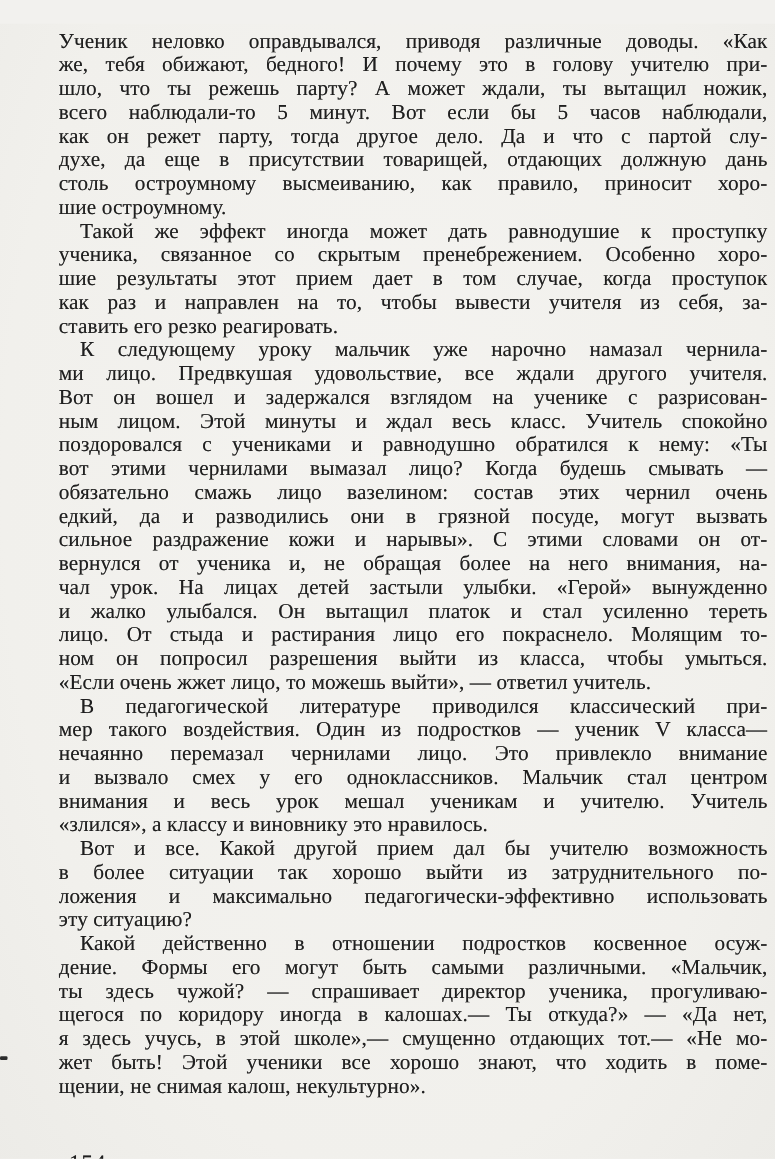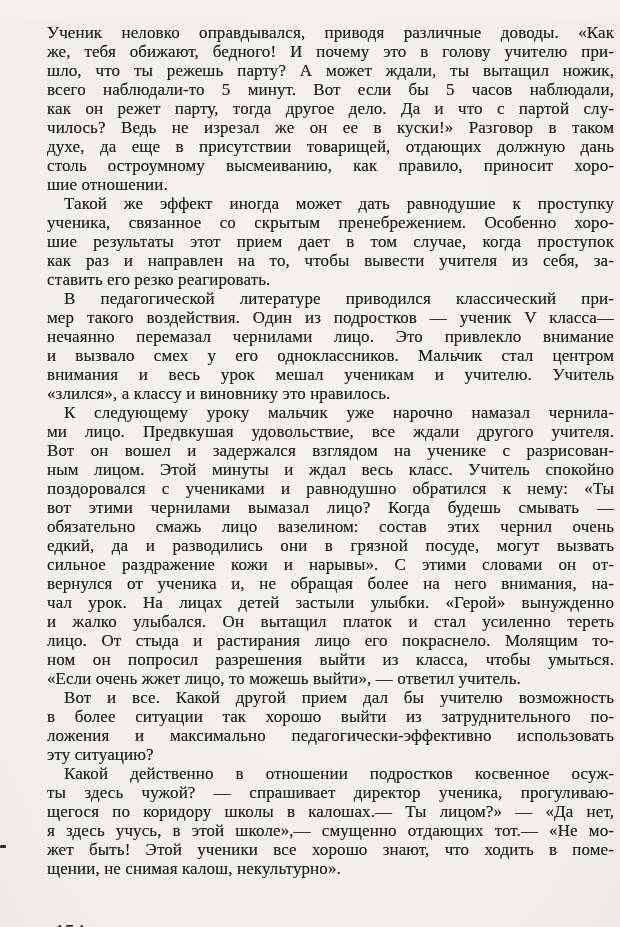--- a/index.html
+++ b/index.html
@@ -70,67 +70,67 @@
 <body style="background: rgb(242, 241, 238);">
 
 <div class="page" style="color: rgb(31, 31, 31); margin-top: 19px;">
   <div class="text-block">
       <div class="paragraph">
         <div class="line">Ученик неловко оправдывался, приводя различные доводы. «Как</div>
         <div class="line">же, тебя обижают, бедного! И почему это в голову учителю при-</div>
         <div class="line">шло, что ты режешь парту? А может ждали, ты вытащил ножик,</div>
         <div class="line">всего наблюдали-то 5 минут. Вот если бы 5 часов наблюдали,</div>
         <div class="line">как он режет парту, тогда другое дело. Да и что с партой слу-</div>
-        <div class="line">чилось? Ведь не изрезал же он ее в куски!» Разговор в таком</div>
         <div class="line">духе, да еще в присутствии товарищей, отдающих должную дань</div>
         <div class="line">столь остроумному высмеиванию, как правило, приносит хоро-</div>
-        <div class="line last">шие отношении.</div>
+        <div class="line last">шие остроумному.</div>
       </div>
       <div class="paragraph">
         <div class="line indent">Такой же эффект иногда может дать равнодушие к проступку</div>
         <div class="line">ученика, связанное со скрытым пренебрежением. Особенно хоро-</div>
         <div class="line">шие результаты этот прием дает в том случае, когда проступок</div>
         <div class="line">как раз и направлен на то, чтобы вывести учителя из себя, за-</div>
         <div class="line last">ставить его резко реагировать.</div>
-      </div>
-      <div class="paragraph">
-        <div class="line indent">В педагогической литературе приводился классический при-</div>
-        <div class="line">мер такого воздействия. Один из подростков — ученик V класса—</div>
-        <div class="line">нечаянно перемазал чернилами лицо. Это привлекло внимание</div>
-        <div class="line">и вызвало смех у его одноклассников. Мальчик стал центром</div>
-        <div class="line">внимания и весь урок мешал ученикам и учителю. Учитель</div>
-        <div class="line last">«злился», а классу и виновнику это нравилось.</div>
       </div>
       <div class="paragraph">
         <div class="line indent">К следующему уроку мальчик уже нарочно намазал чернила-</div>
         <div class="line">ми лицо. Предвкушая удовольствие, все ждали другого учителя.</div>
         <div class="line">Вот он вошел и задержался взглядом на ученике с разрисован-</div>
         <div class="line">ным лицом. Этой минуты и ждал весь класс. Учитель спокойно</div>
         <div class="line">поздоровался с учениками и равнодушно обратился к нему: «Ты</div>
         <div class="line">вот этими чернилами вымазал лицо? Когда будешь смывать —</div>
         <div class="line">обязательно смажь лицо вазелином: состав этих чернил очень</div>
         <div class="line">едкий, да и разводились они в грязной посуде, могут вызвать</div>
         <div class="line">сильное раздражение кожи и нарывы». С этими словами он от-</div>
         <div class="line">вернулся от ученика и, не обращая более на него внимания, на-</div>
         <div class="line">чал урок. На лицах детей застыли улыбки. «Герой» вынужденно</div>
         <div class="line">и жалко улыбался. Он вытащил платок и стал усиленно тереть</div>
         <div class="line">лицо. От стыда и растирания лицо его покраснело. Молящим то-</div>
         <div class="line">ном он попросил разрешения выйти из класса, чтобы умыться.</div>
         <div class="line last">«Если очень жжет лицо, то можешь выйти», — ответил учитель.</div>
       </div>
       <div class="paragraph">
+        <div class="line indent">В педагогической литературе приводился классический при-</div>
+        <div class="line">мер такого воздействия. Один из подростков — ученик V класса—</div>
+        <div class="line">нечаянно перемазал чернилами лицо. Это привлекло внимание</div>
+        <div class="line">и вызвало смех у его одноклассников. Мальчик стал центром</div>
+        <div class="line">внимания и весь урок мешал ученикам и учителю. Учитель</div>
+        <div class="line last">«злился», а классу и виновнику это нравилось.</div>
+      </div>
+      <div class="paragraph">
         <div class="line indent">Вот и все. Какой другой прием дал бы учителю возможность</div>
         <div class="line">в более ситуации так хорошо выйти из затруднительного по-</div>
         <div class="line">ложения и максимально педагогически-эффективно использовать</div>
         <div class="line last">эту ситуацию?</div>
       </div>
       <div class="paragraph">
         <div class="line indent">Какой действенно в отношении подростков косвенное осуж-</div>
+        <div class="line">дение. Формы его могут быть самыми различными. «Мальчик,</div>
         <div class="line">ты здесь чужой? — спрашивает директор ученика, прогуливаю-</div>
-        <div class="line">щегося по коридору школы в калошах.— Ты лицом?» — «Да нет,</div>
+        <div class="line">щегося по коридору иногда в калошах.— Ты откуда?» — «Да нет,</div>
         <div class="line">я здесь учусь, в этой школе»,— смущенно отдающих тот.— «Не мо-</div>
         <div class="line">жет быть! Этой ученики все хорошо знают, что ходить в поме-</div>
         <div class="line last">щении, не снимая калош, некультурно».</div>
       </div>
     </div>
   <div class="page-number">154</div>
   <div class="edge-mark" style="background: rgb(43, 43, 43);"></div>
 </div>
 
 </body></html>

